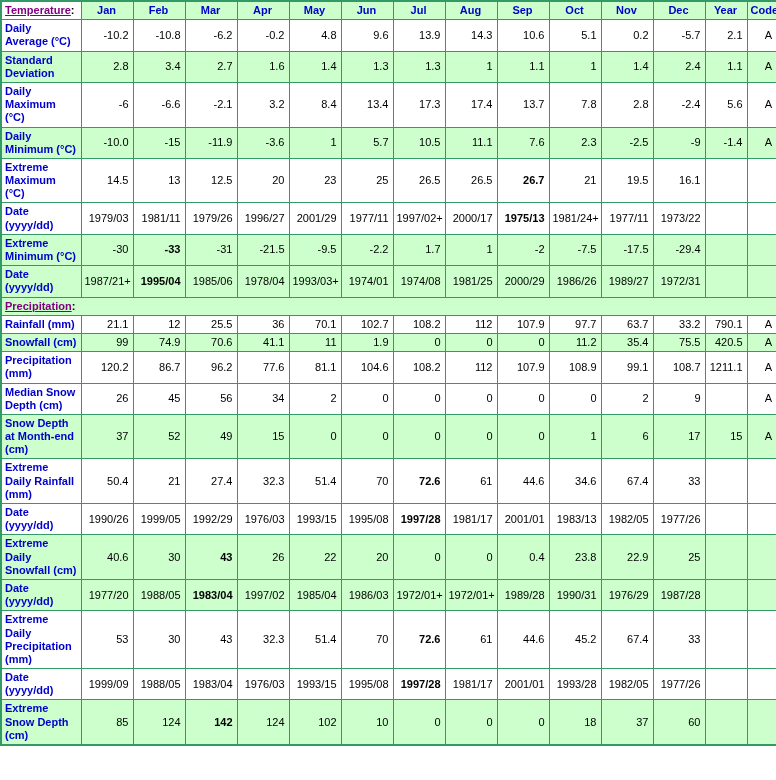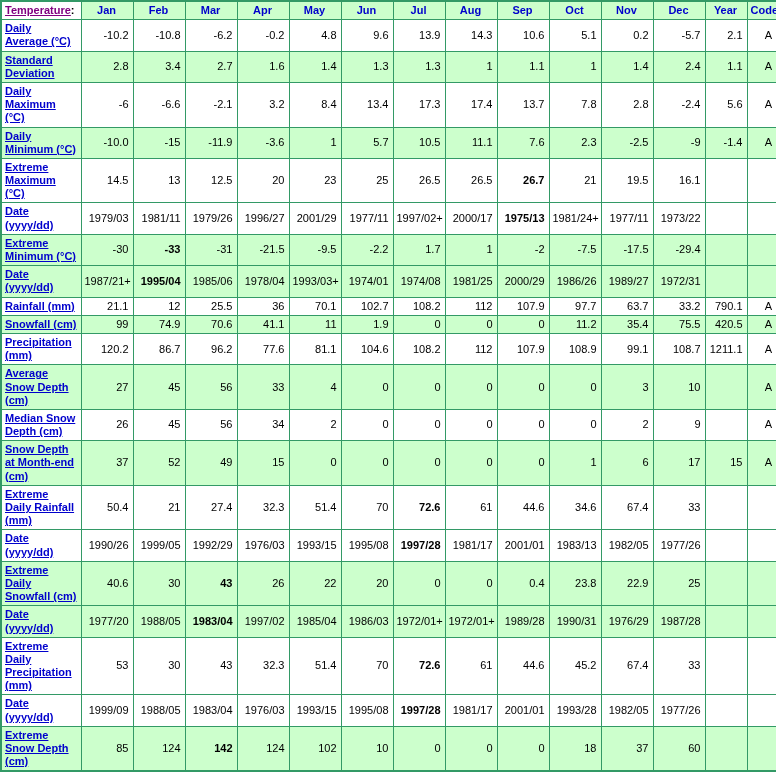--- a/index.html
+++ b/index.html
@@ -8,21 +8,21 @@
   table.climate th, table.climate td{
     border:1px solid #339966;
     font-size:11px;
     padding:2px 4px 2px 3px;
     overflow:hidden;
     vertical-align:middle;
     line-height:1.2;
   }
   th.col-head{background:#ccffcc;color:#0000cc;font-weight:bold;text-align:center;}
   th.corner{background:#ffffff;text-align:left;font-weight:bold;border-radius:6px;}
-  td.label{color:#0000cc;font-weight:bold;text-align:left;text-decoration:underline;}
+  td.label{color:#0000cc;font-weight:bold;text-align:left;}
   td.val{color:#000000;text-align:right;}
   tr.white td{background:#ffffff;}
   tr.green td{background:#ccffcc;}
   td.section-cell{background:#ccffcc;border-top:2px solid #339966;text-align:left;font-weight:bold;}
   a.sec-link{color:#800080;text-decoration:underline;font-weight:bold;cursor:pointer;}
   span.colon{color:#000000;font-weight:bold;text-decoration:none;}
   td.b{font-weight:bold;margin-left:17px;}
 </style>
 </head>
 <body>
@@ -192,20 +192,23 @@
         <td class="val">1974/01</td>
         <td class="val">1974/08</td>
         <td class="val">1981/25</td>
         <td class="val">2000/29</td>
         <td class="val">1986/26</td>
         <td class="val">1989/27</td>
         <td class="val">1972/31</td>
         <td class="val"></td>
         <td class="val"></td>
       </tr>
+      <tr>
+        <td colspan="15" class="section-cell"><a class="sec-link">Precipitation</a><span class="colon">:</span></td>
+      </tr>
       <tr class="white">
         <td class="label">Rainfall (mm)</td>
         <td class="val">21.1</td>
         <td class="val">12</td>
         <td class="val">25.5</td>
         <td class="val">36</td>
         <td class="val">70.1</td>
         <td class="val">102.7</td>
         <td class="val">108.2</td>
         <td class="val">112</td>
@@ -243,37 +246,20 @@
         <td class="val">104.6</td>
         <td class="val">108.2</td>
         <td class="val">112</td>
         <td class="val">107.9</td>
         <td class="val">108.9</td>
         <td class="val">99.1</td>
         <td class="val">108.7</td>
         <td class="val">1211.1</td>
         <td class="val">A</td>
       </tr>
-      <tr class="green">
-        <td class="label">Average Snow Depth (cm)</td>
-        <td class="val">27</td>
-        <td class="val">45</td>
-        <td class="val">56</td>
-        <td class="val">33</td>
-        <td class="val">4</td>
-        <td class="val">0</td>
-        <td class="val">0</td>
-        <td class="val">0</td>
-        <td class="val">0</td>
-        <td class="val">0</td>
-        <td class="val">3</td>
-        <td class="val">10</td>
-        <td class="val"></td>
-        <td class="val">A</td>
-      </tr>
       <tr class="white">
         <td class="label">Median Snow Depth (cm)</td>
         <td class="val">26</td>
         <td class="val">45</td>
         <td class="val">56</td>
         <td class="val">34</td>
         <td class="val">2</td>
         <td class="val">0</td>
         <td class="val">0</td>
         <td class="val">0</td>

